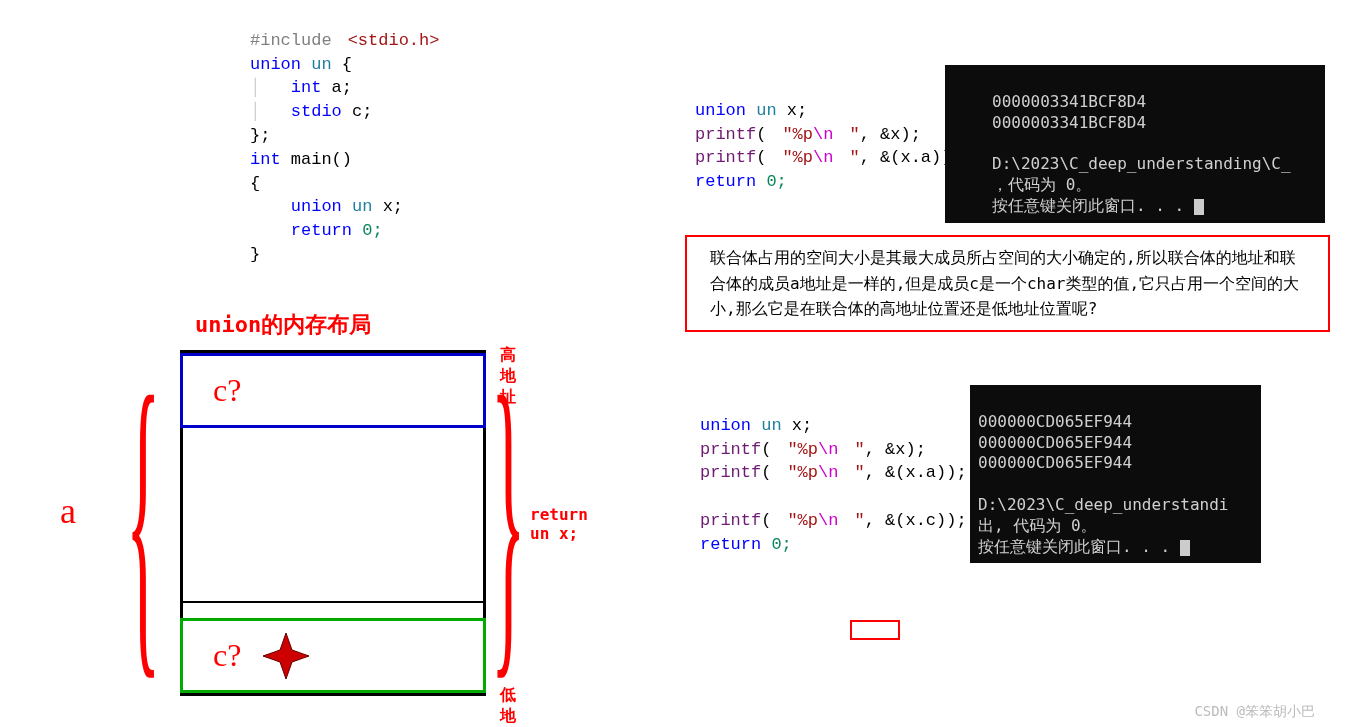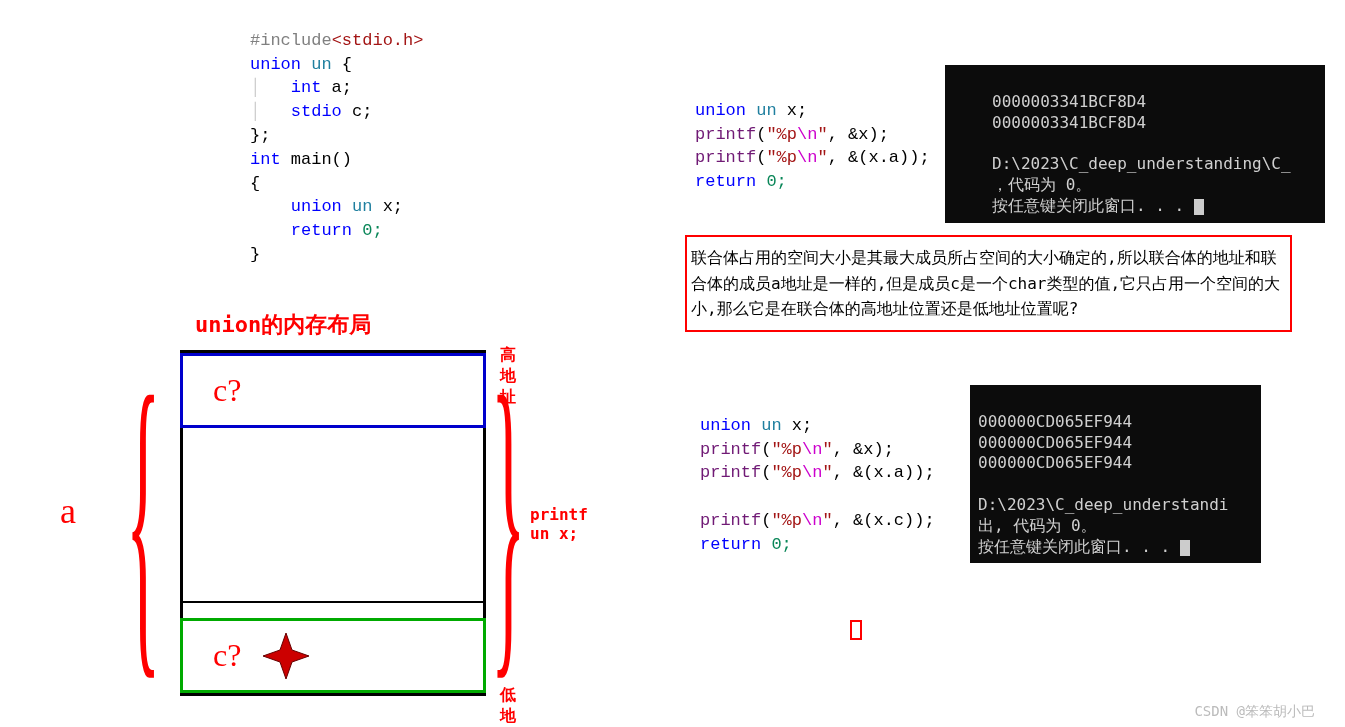--- a/index.html
+++ b/index.html
@@ -14,21 +14,21 @@
     height: 727px;
   }
   .code {
     font-family: "Consolas", "Courier New", monospace;
     white-space: pre;
     font-size: 17px;
     line-height: 1.4;
   }
   .kw { color: #0000ff; }
   .type { color: #1f7f9f; }
-  .str { color: #a31515; }
+  .str { color: #a31515; margin-left: 16px; }
   .esc { color: #cc00cc; }
   .fn { color: #701a75; }
   .num { color: #098658; }
   .inc { color: #808080; }
   .guide { color: #ccc; }
   .title-red {
     color: #ff0000;
     font-size: 22px;
     font-weight: bold;
   }
@@ -71,21 +71,21 @@
     border: 3px solid #00aa00;
     height: 75px;
     position: absolute;
     bottom: 0; left: -3px; right: -3px;
     display:flex; align-items:center;
     padding-left: 30px;
     box-sizing:border-box;
   }
   .red-border-box {
     border: 2px solid #ff0000;
-    padding: 8px 4px;
+    padding: 8px 23px;
     line-height: 1.6;
     font-size: 16px;
   }
   .terminal {
     background: #0c0c0c;
     color: #d0d0d0;
     font-family: "NSimSun","Consolas", monospace;
     padding: 6px 8px;
     white-space: pre-wrap;
     font-size: 16px;
@@ -140,21 +140,21 @@
       <span class="c-label">c?</span>
 
       <svg width="50" height="50" viewBox="0 0 50 50" style="margin-left:20px;">
         <polygon points="25,2 31,19 48,25 31,31 25,48 19,31 2,25 19,19" fill="#cc0000" stroke="#660000" stroke-width="1"></polygon>
       </svg>
     </div>
   </div>
 
   <div class="label-red" style="position:absolute; left:320px; top:-5px;">高地址</div>
   <div class="label-red" style="position:absolute; left:320px; top:335px;">低地址</div>
-  <div class="label-red" style="position:absolute; left:350px; top:155px;">printf un x;</div>
+  <div class="label-red" style="position:absolute; left:350px; top:155px;">return un x;</div>
 </div>
 
 <div style="position:absolute; left:60px; top:490px;" class="a-label">a</div>
 <div style="position:absolute; left:100px; top:518px;"><span class="curly">{</span></div>
 <div style="position:absolute; left:465px; top:518px;"><span class="curly">}</span></div>
 
 <div class="code" style="position:absolute; left:695px; top:75px;">
 <span class="kw">union</span> <span class="type">un</span><span> x;</span>
 <span class="fn">printf</span><span>(</span><span class="str">"%p</span><span class="esc">\n</span><span class="str">"</span><span>, &amp;x);</span>
 <span class="fn">printf</span><span>(</span><span class="str">"%p</span><span class="esc">\n</span><span class="str">"</span><span>, &amp;(x.a));</span>

